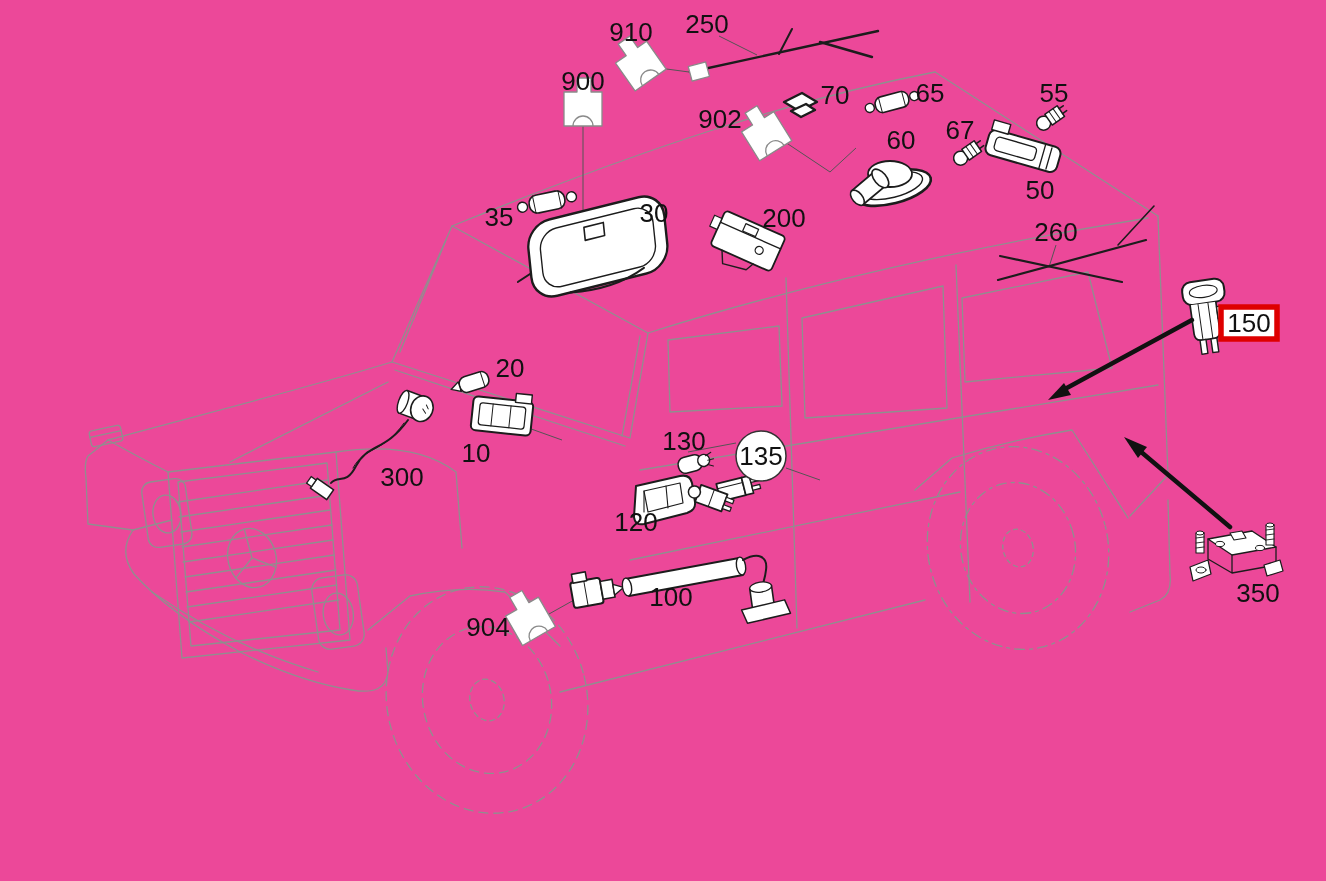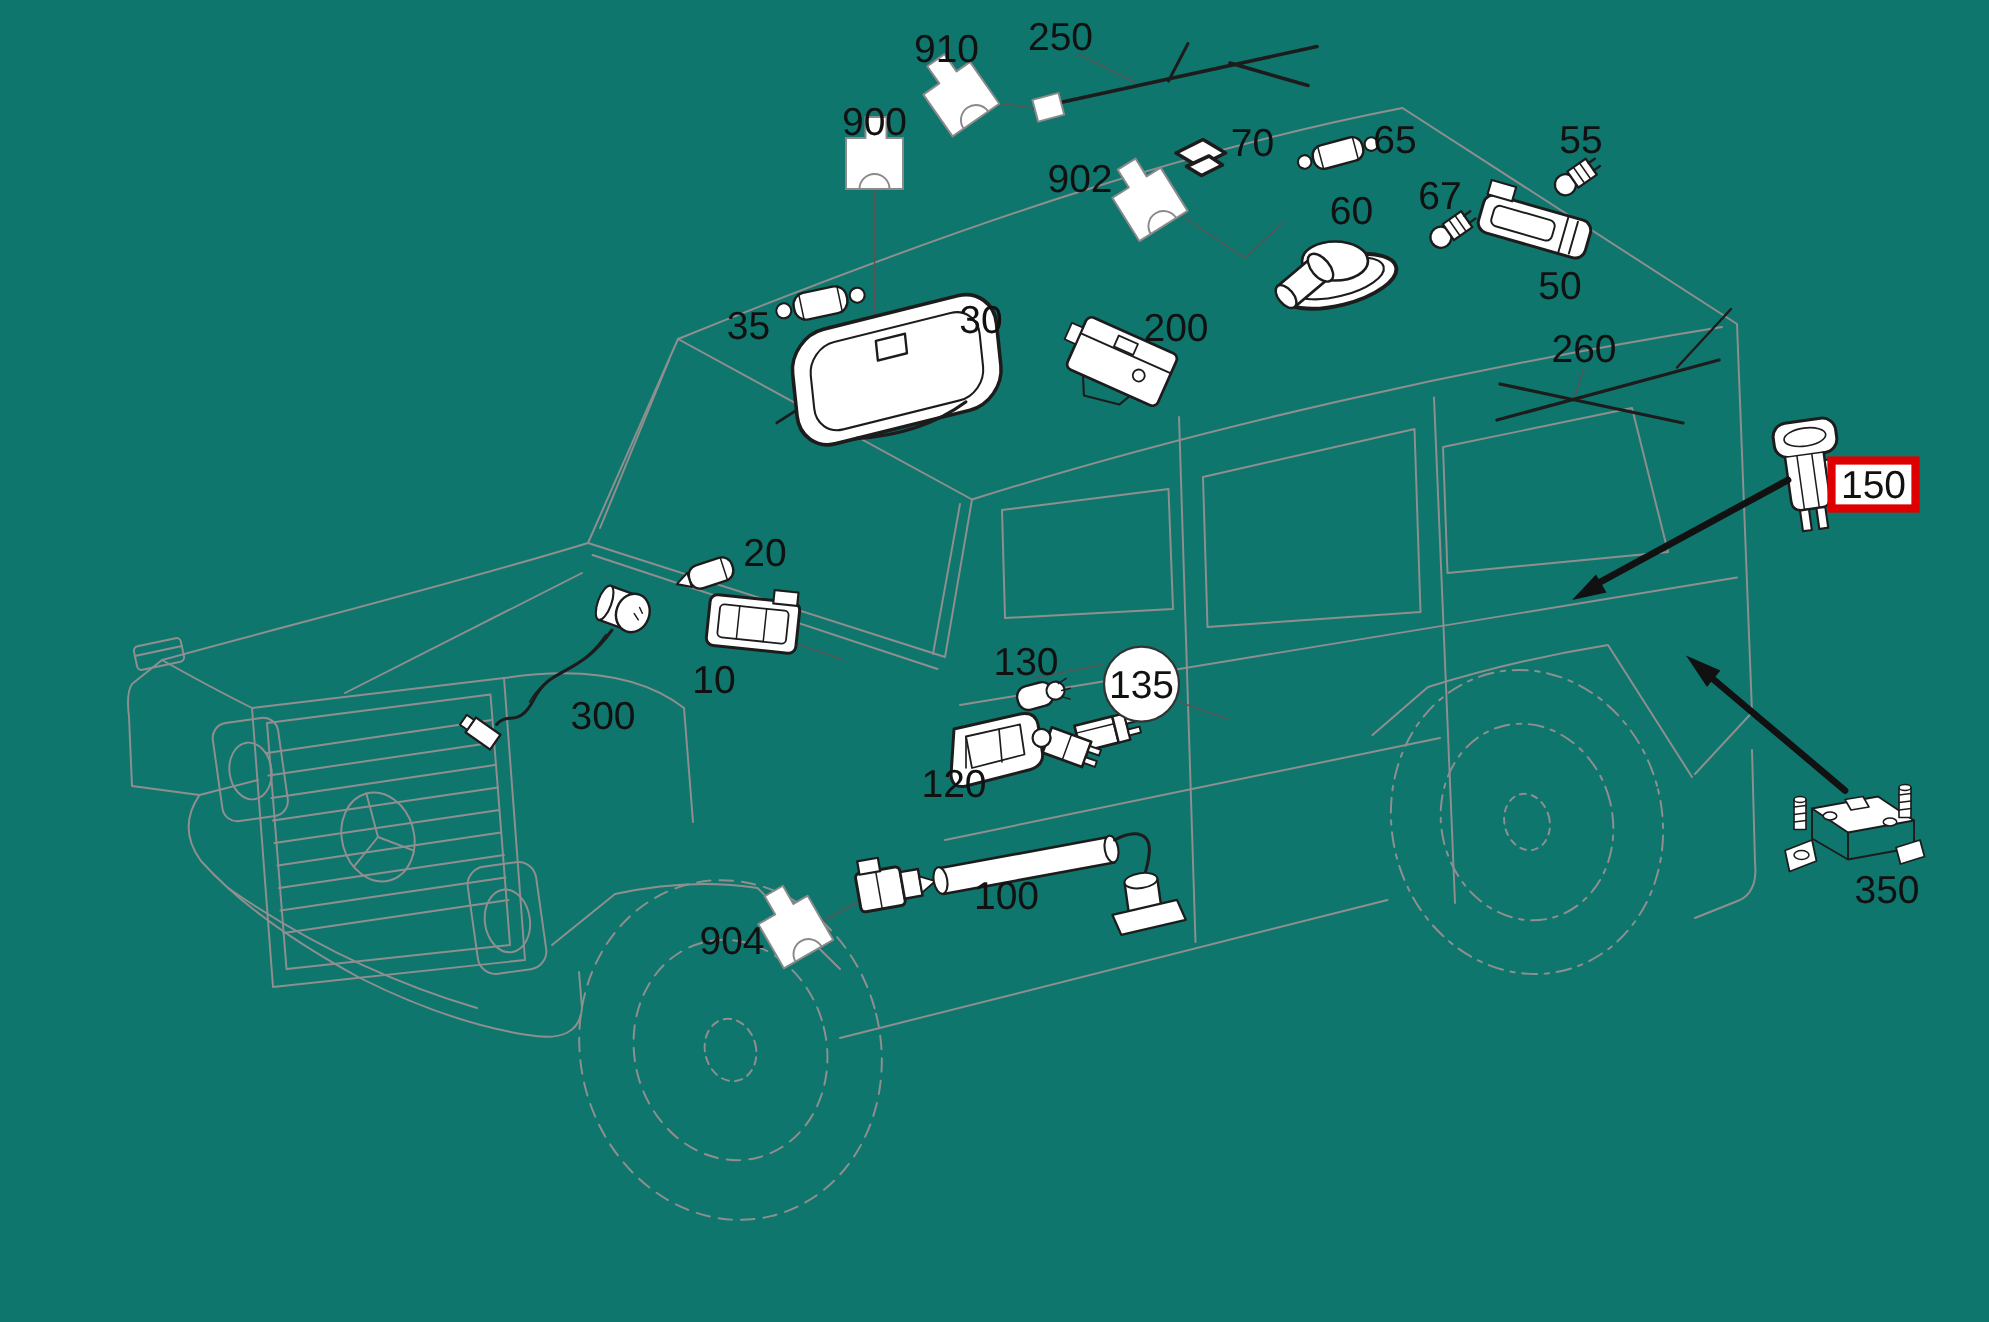--- a/index.html
+++ b/index.html
@@ -1,16 +1,16 @@
 <!DOCTYPE html>
 <html><head>
 <meta charset="utf-8">
 <style>
   html,body{margin:0;padding:0;background:#ffffff;}
-  #stage{position:relative;width:1326px;height:881px;background:#0f766e;overflow:hidden;
+  #stage{position:relative;width:1326px;height:881px;background:#ec4899;overflow:hidden;
          font-family:"Liberation Sans", sans-serif;}
   svg{display:block}
   .car{stroke:#8f8f8f;stroke-width:1.3;fill:none;stroke-linejoin:round;stroke-linecap:round;}
   .part{stroke:#1c1c1c;fill:#ffffff;stroke-linejoin:round;stroke-linecap:round;}
   .pline{stroke:#1c1c1c;fill:none;stroke-linejoin:round;stroke-linecap:round;}
   .gray{stroke:#8a8a8a;fill:#ffffff;stroke-width:1.3;stroke-linejoin:round;}
   .leader{stroke:#555;stroke-width:1;fill:none;}
   .lbl{font-size:26px;fill:#111;text-anchor:middle;font-family:"Liberation Sans",sans-serif;}
   .arrow{stroke:#111;stroke-width:4.5;fill:none;stroke-linecap:round;}
   .ahead{fill:#111;stroke:none;}

